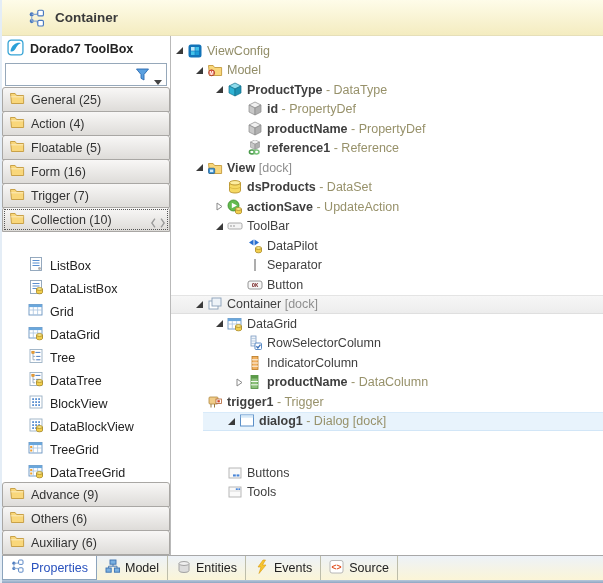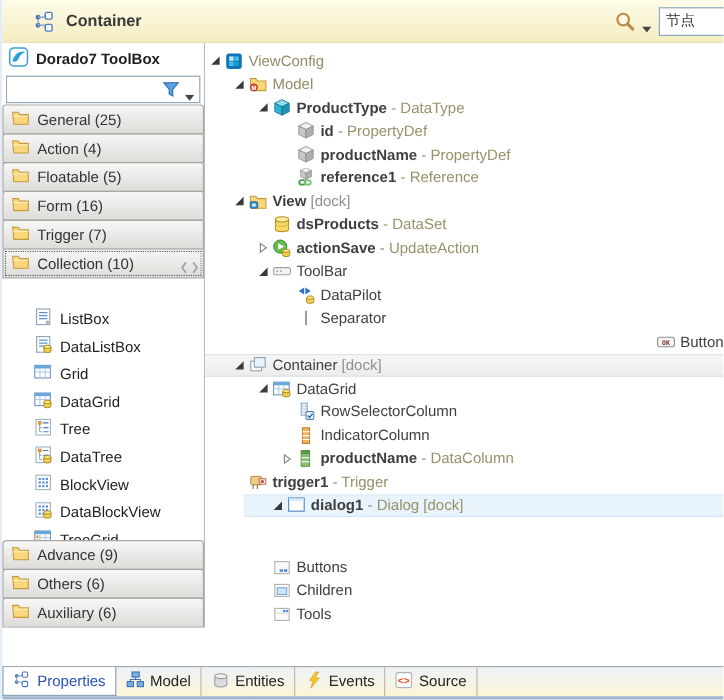--- a/index.html
+++ b/index.html
@@ -41,52 +41,40 @@
   .trow .exp{width:13px;height:13px;flex:0 0 13px;display:flex;align-items:center;justify-content:center;}
   .trow .ticon{width:16px;height:16px;flex:0 0 16px;margin:0 4px 0 1px;}
   .trow.hl-gray{background:linear-gradient(#f7f7f7,#ececec);box-shadow:inset 0 1px #e4e4e4,inset 0 -1px #dfdfdf;}
   .trow.hl-blue{background:#e8f3fc;box-shadow:inset 0 1px #d9ebfa,inset 0 -1px #d2e6f7;margin-left:32px;}
   .nm-bold{font-weight:bold;}
   .nm-olive{color:#928d68;}
   .sx-olive{color:#97916a;}
   .sx-gray{color:#8f8f8f;}
 
   
-  .tabbar{height:24px;flex:0 0 24px;background:linear-gradient(#edf2f8,#fbf5d7);border-top:1px solid #a8a8a8;display:flex;align-items:stretch;margin-top:32px;}
+  .tabbar{height:24px;flex:0 0 24px;background:linear-gradient(#edf2f8,#fbf5d7);border-top:1px solid #a8a8a8;display:flex;align-items:stretch;}
   .tab{display:flex;align-items:center;gap:5px;padding:0 8px;font-size:12.5px;color:#222;border-right:1px solid #bdbdaa;cursor:pointer;}
   .tab svg{width:15px;height:15px;}
   .tab.active{background:#fff;color:#2a52be;border:1px solid #8ca4bc;border-top:none;}
   .bottom-strip{height:3px;flex:0 0 3px;background:linear-gradient(#b9c9dc,#8fa6c2);}
 </style>
 </head>
 <body>
 
 <div class="win">
 
   <div class="header">
     <span class="hicon"><svg width="18" height="18" viewBox="0 0 14 14">
           <circle cx="2.9" cy="4.2" r="1.6" fill="#4a7ac0"></circle>
           <circle cx="2.9" cy="9.4" r="1.6" fill="#4a7ac0"></circle>
           <path d="M2.9 5.8 V9.4 M2.9 4.2 H7.2 M2.9 9.4 H7.2 M7.2 4.2 V3 M7.2 9.4 V11" stroke="#8aa8d0" stroke-width=".9" fill="none"></path>
           <rect x="7.6" y="1" width="4.4" height="4.4" rx="1" fill="#fff" stroke="#4a7ac0" stroke-width=".9"></rect>
           <rect x="7.6" y="8.8" width="4.4" height="4.4" rx="1" fill="#fff" stroke="#4a7ac0" stroke-width=".9"></rect>
         </svg></span>
     <span class="title">Container</span>
-    <div class="header-right">
-      <span class="mag"><svg width="18" height="18" viewBox="0 0 16 16">
-            <circle cx="6.5" cy="6.5" r="4.3" fill="#fdf6e0" stroke="#b98a4a" stroke-width="1.6"></circle>
-            <line x1="9.9" y1="9.9" x2="13.6" y2="13.6" stroke="#b98a4a" stroke-width="2.2" stroke-linecap="round"></line>
-          </svg></span>
-      <span class="caret"><svg width="9" height="6" viewBox="0 0 9 6">
-            <polygon points="0,0 8,0 4,5" fill="#444"></polygon>
-          </svg></span>
-      <div class="node-box">
-        <span>节点</span>
-      </div>
-    </div>
   </div>
 
   <div class="main">
 
     <div class="sidebar">
       <div class="tb-head">
         <span id="tb-logo"><svg width="17" height="17" viewBox="0 0 16 16">
               <rect x="1" y="1" width="14" height="14" rx="3" fill="#fff" stroke="#35a3d5" stroke-width="1.2"></rect>
               <path d="M3.2 11.5 C4.5 4.5 10.5 2.8 13 4 C10 5.2 9 7.2 8 9.2 C7 11.2 5 12.3 3.2 11.5z" fill="#2aa0d8"></path>
             </svg></span>
@@ -362,21 +350,21 @@
             </svg></span><span class="">ToolBar</span></div>
         <div class="trow" style="padding-left: 62px;"><span class="exp"></span><span class="ticon"><svg width="16" height="16" viewBox="0 0 16 16">
               <polygon points="6.5,1.5 2,4.5 6.5,7.5" fill="#2a6fd0"></polygon>
               <polygon points="7.5,1.5 12,4.5 7.5,7.5" fill="#2a6fd0"></polygon>
               <path d="M8.5 10 v3.4 a3 1.4 0 0 0 6 0 V10" fill="#f2cf4e" stroke="#a8861f" stroke-width=".8"></path>
               <ellipse cx="11.5" cy="10" rx="3" ry="1.4" fill="#fbe98c" stroke="#a8861f" stroke-width=".8"></ellipse>
             </svg></span><span class="">DataPilot</span></div>
         <div class="trow" style="padding-left: 62px;"><span class="exp"></span><span class="ticon"><svg width="16" height="16" viewBox="0 0 16 16">
               <rect x="7.2" y="2" width="1.6" height="12" fill="#9a9a9a"></rect>
             </svg></span><span class="">Separator</span></div>
-        <div class="trow" style="padding-left: 62px; justify-content: flex-end;"><span class="exp"></span><span class="ticon"><svg width="16" height="16" viewBox="0 0 16 16">
+        <div class="trow" style="padding-left: 62px;"><span class="exp"></span><span class="ticon"><svg width="16" height="16" viewBox="0 0 16 16">
               <rect x="1" y="4" width="14" height="8" rx="2" fill="#f6f6f6" stroke="#8a8a8a" stroke-width=".9"></rect>
               <text x="8" y="10.4" font-size="5.4" font-weight="bold" fill="#7a2a2a" text-anchor="middle" font-family="DejaVu Sans Mono,monospace">OK</text>
             </svg></span><span class="">Button</span></div>
         <div class="trow hl-gray" style="padding-left: 22px;"><span class="exp"><svg width="9" height="9" viewBox="0 0 9 9">
               <polygon points="8,1 8,8 1,8" fill="#3a3a3a"></polygon>
             </svg></span><span class="ticon"><svg width="16" height="16" viewBox="0 0 16 16">
               <rect x="2" y="5" width="9" height="8" fill="#fff" stroke="#8aa0b8" stroke-width=".9"></rect>
               <rect x="5" y="2" width="9" height="8" fill="#eef3f8" stroke="#8aa0b8" stroke-width=".9"></rect>
             </svg></span><span class="">Container</span><span class="sx-gray"> [dock]</span></div>
         <div class="trow" style="padding-left: 42px;"><span class="exp"><svg width="9" height="9" viewBox="0 0 9 9">
@@ -416,24 +404,20 @@
             </svg></span><span class="ticon"><svg width="16" height="16" viewBox="0 0 16 16">
               <rect x="1.5" y="2" width="13" height="11" fill="#fff" stroke="#5b8fc8" stroke-width="1"></rect>
               <rect x="1.8" y="2.3" width="12.4" height="2.4" fill="#d6e9f8"></rect>
             </svg></span><span class="nm-bold">dialog1</span><span class="sx-olive"> - Dialog [dock]</span></div>
         <div class="trow" style="padding-left: 42px; margin-top: 32px;"><span class="exp"></span><span class="ticon"><svg width="16" height="16" viewBox="0 0 16 16">
               <rect x="2" y="3" width="12" height="10" fill="#fafafa" stroke="#b0b0b0" stroke-width=".9"></rect>
               <rect x="6" y="9.4" width="2.8" height="2.1" fill="#4a86d8"></rect>
               <rect x="9.6" y="9.4" width="2.8" height="2.1" fill="#4a86d8"></rect>
             </svg></span><span class="">Buttons</span></div>
         <div class="trow" style="padding-left: 42px;"><span class="exp"></span><span class="ticon"><svg width="16" height="16" viewBox="0 0 16 16">
-              <rect x="2" y="3" width="12" height="10" fill="#fff" stroke="#b0b0b0" stroke-width=".9"></rect>
-              <rect x="4" y="5.8" width="8" height="5.6" fill="#cfe4f7" stroke="#6aa0d8" stroke-width=".8"></rect>
-            </svg></span><span class="">Children</span></div>
-        <div class="trow" style="padding-left: 42px;"><span class="exp"></span><span class="ticon"><svg width="16" height="16" viewBox="0 0 16 16">
               <rect x="2" y="3" width="12" height="10" fill="#fafafa" stroke="#b0b0b0" stroke-width=".9"></rect>
               <path d="M2 7 h12" stroke="#d8d8d8"></path>
               <rect x="8.8" y="4.3" width="2" height="1.7" fill="#4a86d8"></rect>
               <rect x="11.4" y="4.3" width="1.7" height="1.7" fill="#4a86d8"></rect>
             </svg></span><span class="">Tools</span></div>
       </div>
 
   </div>
 
   <div class="tabbar" id="tabbar">

